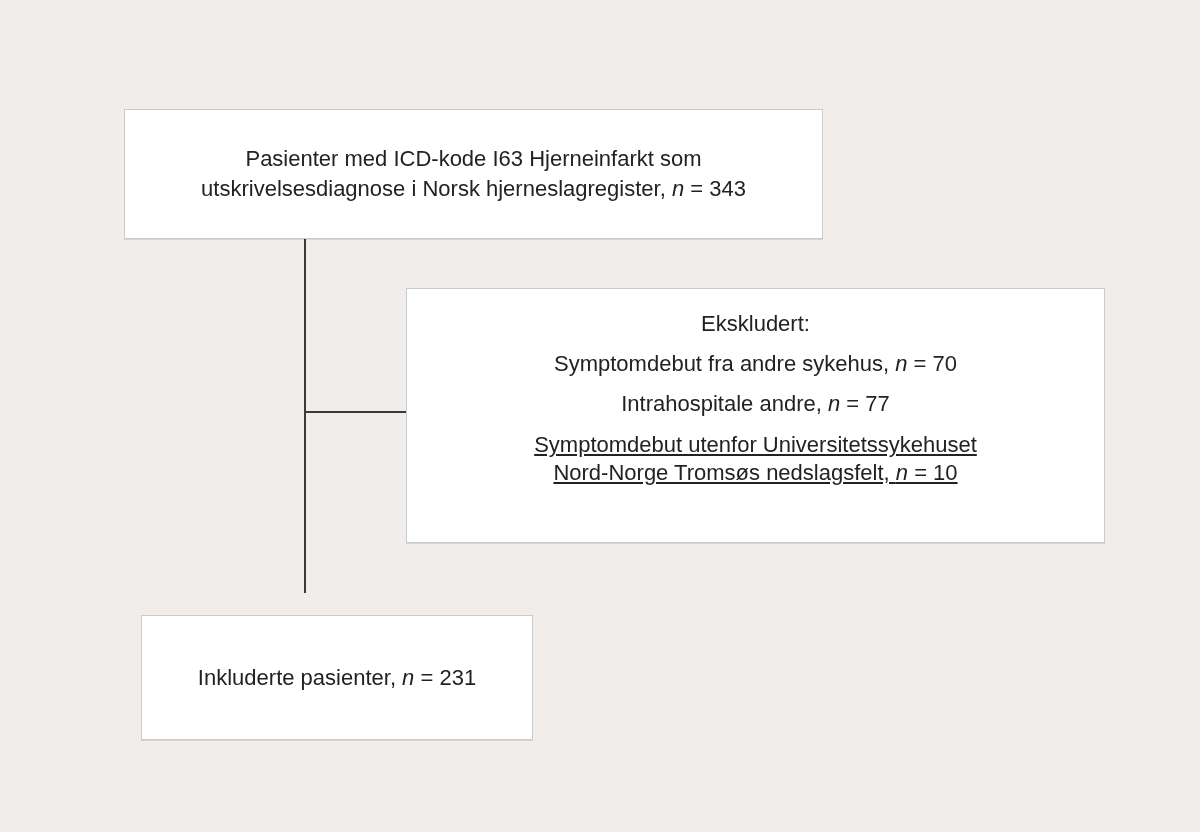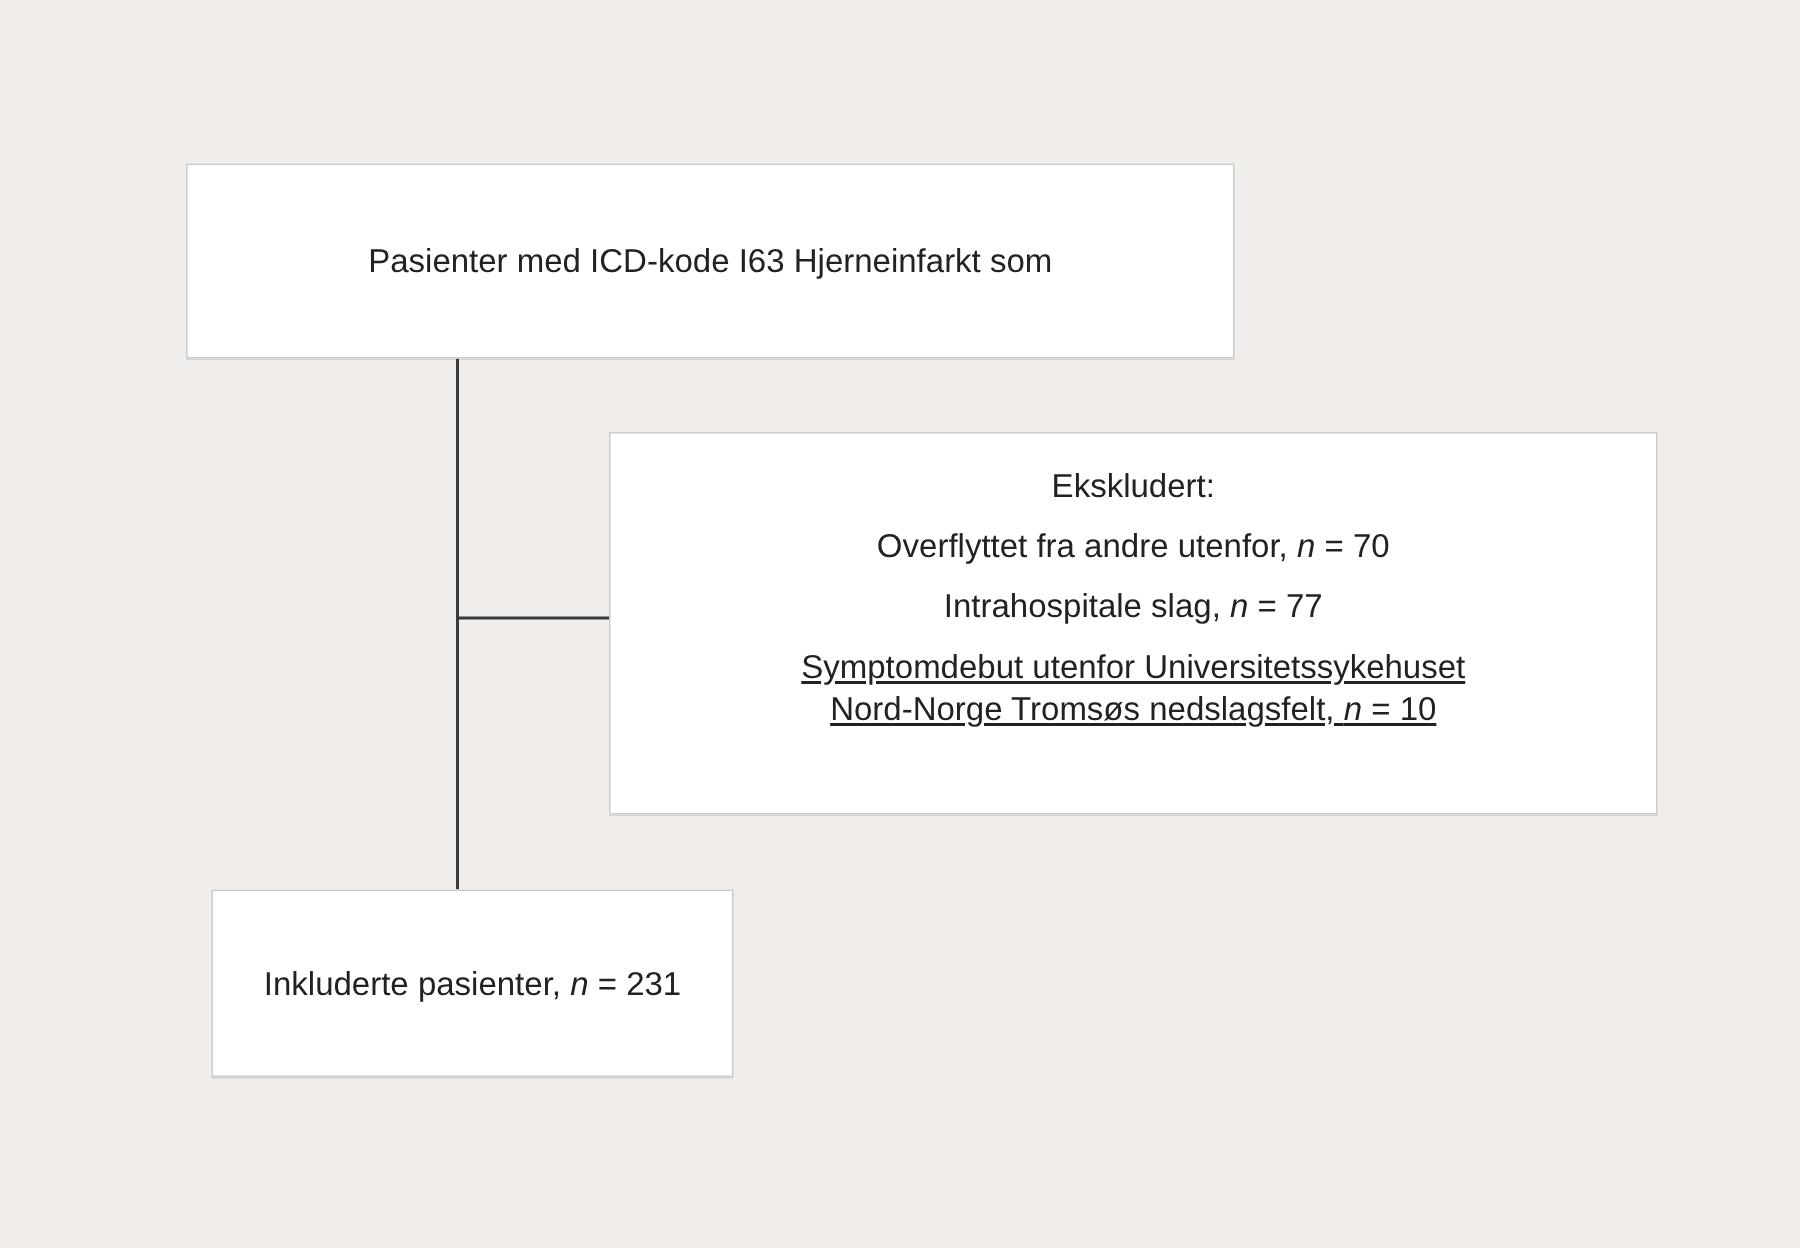--- a/index.html
+++ b/index.html
@@ -39,22 +39,22 @@
     justify-content: center;
   }
   .excluded-box {
     left: 406px; top: 288px;
     width: 699px; height: 255px;
     padding-top: 20px;
   }
   .excluded-box .line { margin-bottom: 10px; }
   .excluded-box .two-line { line-height: 28px; padding-top: 2px; text-decoration: underline; }
   .included-box {
-    left: 141px; top: 593px;
-    width: 348px; height: 125px;
+    left: 141px; top: 615px;
+    width: 392px; height: 125px;
     display: flex; align-items: center; justify-content: center;
   }
   .connector-v {
     position: absolute;
     left: 304px; top: 239px;
     width: 2px; height: 354px;
     background: var(--connector);
   }
   .connector-h {
     position: absolute;
@@ -66,28 +66,29 @@
 </head>
 <body>
 
 <div class="canvas">
 
   <div class="connector-v"></div>
   <div class="connector-h"></div>
 
   <div class="box top-box">
     <div class="line">Pasienter med ICD-kode I63 Hjerneinfarkt som</div>
+    <div class="line"><span>utskrivelsesdiagnose i Norsk hjerneslagregister, </span><em>n</em><span> = 343</span></div>
   </div>
 
   <div class="box excluded-box">
     <div class="line">Ekskludert:</div>
 
-    <div class="line"><span>Overflyttet fra andre utenfor, </span><em>n</em><span> = 70</span></div>
+    <div class="line"><span>Symptomdebut fra andre sykehus, </span><em>n</em><span> = 70</span></div>
 
-    <div class="line"><span>Intrahospitale slag, </span><em>n</em><span> = 77</span></div>
+    <div class="line"><span>Intrahospitale andre, </span><em>n</em><span> = 77</span></div>
 
 
     <div class="line two-line">
       <div>Symptomdebut utenfor Universitetssykehuset</div>
       <div><span>Nord-Norge Tromsøs nedslagsfelt, </span><em>n</em><span> = 10</span></div>
     </div>
   </div>
 
   <div class="box included-box">
     <div class="line"><span>Inkluderte pasienter, </span><em>n</em><span> = 231</span></div>

